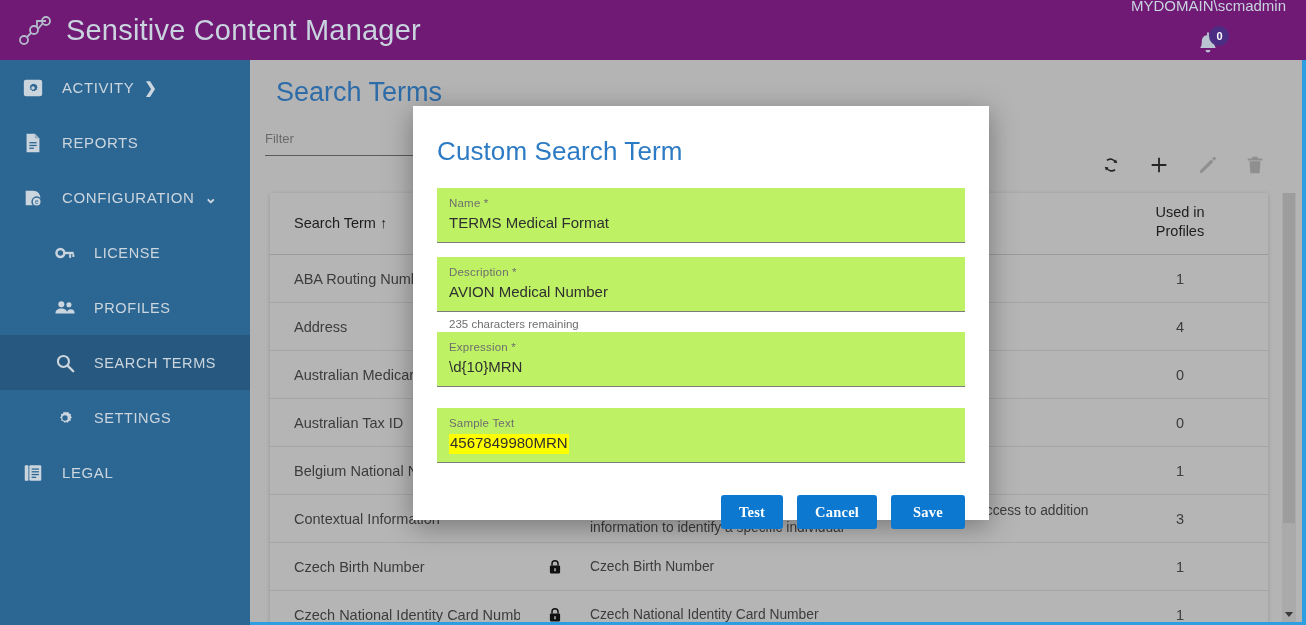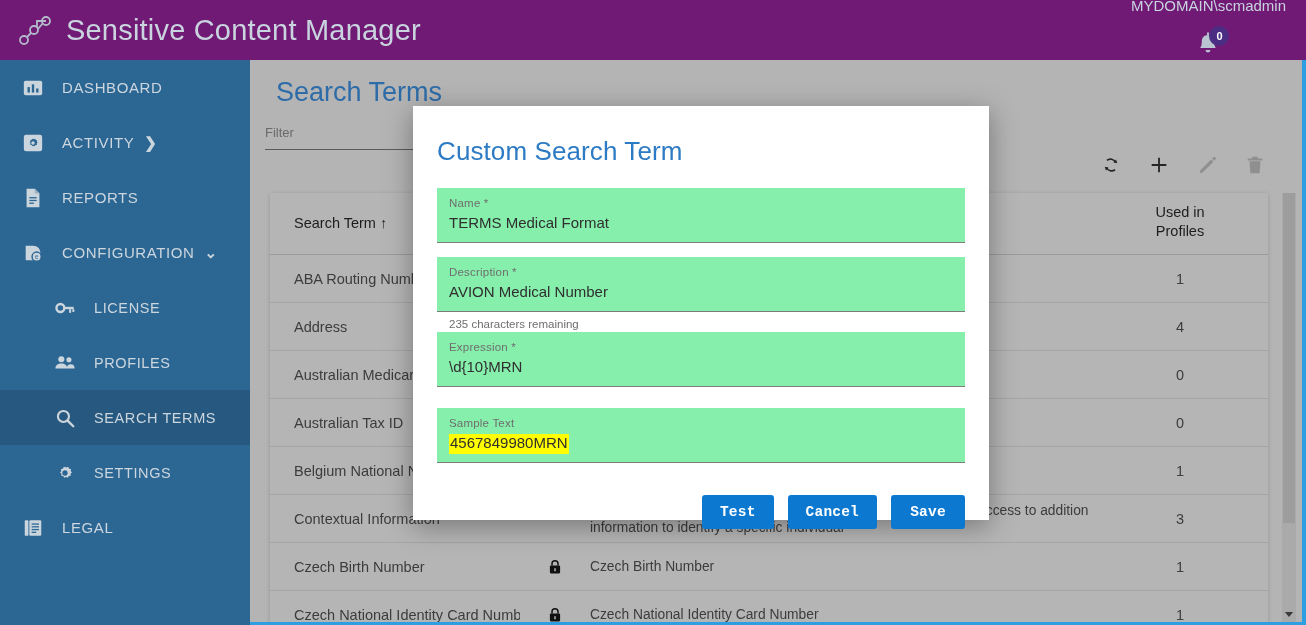--- a/index.html
+++ b/index.html
@@ -52,21 +52,21 @@
 
   
   .content {
     position:absolute; left:250px; top:60px; width:1056px; height:565px;
     background:#b4b4b4; overflow:hidden;
   }
   .page-title {
     position:absolute; left:26px; top:17px;
     font-size:27px; color:#2d6ca8; font-weight:400;
   }
-  .filter-wrap { position:absolute; left:15px; top:65px; width:212px; }
+  .filter-wrap { position:absolute; left:15px; top:71px; width:212px; }
   .filter-label { font-size:13px; color:#6a6a6a; }
   .filter-line { margin-top:9px; height:1px; background:#5b5b5b; width:212px; }
 
   .table-card {
     position:absolute; left:20px; top:133px; width:998px; bottom:0;
     background:#b5b5b5; box-shadow:0 1px 4px rgba(0,0,0,.18);
   }
   .thead {
     display:flex; align-items:flex-start; height:62px;
     border-bottom:1px solid #9a9a9a; background:#b5b5b5;
@@ -113,39 +113,39 @@
   .modal {
     position:absolute; left:413px; top:106px; width:576px; height:414px;
     background:#ffffff; box-shadow:0 6px 26px rgba(0,0,0,.35);
     z-index:40;
   }
   .modal-title {
     font-size:26px; color:#2d7bc4; font-weight:400;
     padding:30px 0 0 24px; letter-spacing:.1px;
   }
   .field {
-    position:relative; margin:0 24px; background:#86efac;
+    position:relative; margin:0 24px; background:#bef264;
     border-bottom:1px solid #7c7c7c; padding:9px 12px 8px 12px;
   }
   .field .flabel { font-size:11.5px; color:#6e6e6e; letter-spacing:.2px; }
   .field .fvalue {
     font-size:15px; color:#2f2f2f; margin-top:5px; min-height:20px; white-space:pre;
   }
   .field .fvalue.hl { background:#ffff00; display:inline-block; padding:0 1px; }
   .hint { font-size:11.5px; color:#6e6e6e; margin:6px 24px 0 36px; }
   .mt14 { margin-top:14px; }
   .mt20 { margin-top:21px; }
 
   .btnrow {
     display:flex; justify-content:flex-end; gap:14px;
     padding:32px 24px 0 0;
   }
   .btn {
     background:#0c78d0; color:#fff; border:none; border-radius:3px;
-    font-size:14.5px; font-weight:700; font-family:Liberation Mono, monospace;
+    font-size:14.5px; font-weight:700; font-family:Liberation Serif, serif;
     padding:0 18px; height:34px; min-width:62px; cursor:pointer;
     letter-spacing:.2px;
   }
   .btn.wide { min-width:74px; }
 
   
   .bottom-strip {
     position:absolute; left:250px; bottom:0; width:1056px; height:3px; background:#2d9ee0;
   }
   .right-blue {
@@ -177,31 +177,20 @@
         <svg viewBox="0 0 34 34" width="34" height="34">
           <path d="M17 7 c-3.6 0-6.2 2.8-6.2 6.4 0 5.2-1.9 6.7-1.9 6.7 h16.2 c0 0-1.9-1.5-1.9-6.7 C23.2 9.8 20.6 7 17 7 z M14.6 22 c0 1.3 1.1 2.4 2.4 2.4 s2.4-1.1 2.4-2.4 z" fill="#b9c6d2"></path>
           <rect x="16" y="4.2" width="2" height="3" rx="1" fill="#b9c6d2"></rect>
         </svg>
         <span class="bell-badge">0</span>
       </span>
     </div>
   </div>
 
   <div class="sidebar" id="sidebar">
-      <div class="nav-item">
-        <span class="ico">
-          <svg viewBox="0 0 24 24" width="22" height="22">
-            <rect x="2" y="4" width="20" height="16" rx="2" fill="#cbd5dd"></rect>
-            <rect x="6" y="11" width="2.6" height="6" fill="#2c6693"></rect>
-            <rect x="10.7" y="8" width="2.6" height="9" fill="#2c6693"></rect>
-            <rect x="15.4" y="12.5" width="2.6" height="4.5" fill="#2c6693"></rect>
-          </svg>
-        </span>
-        <span class="lbl">DASHBOARD</span>
-      </div>
       <div class="nav-item">
         <span class="ico">
           <svg viewBox="0 0 24 24" width="22" height="22">
             <rect x="2" y="3" width="20" height="18" rx="2.5" fill="#cbd5dd"></rect>
             <path d="M12 7.3 l1.1.6 1.3-.5.7 1.4 1.4.3-.3 1.5.9 1.1-1.1.9.2 1.5-1.4.2-.8 1.3-1.3-.6-1.3.6-.8-1.3-1.4-.2.2-1.5-1.1-.9.9-1.1-.3-1.5 1.4-.3.7-1.4 1.3.5z" fill="#2c6693"></path>
             <circle cx="12" cy="12" r="1.9" fill="#cbd5dd"></circle>
           </svg>
         </span>
         <span class="lbl">ACTIVITY</span>
         <span class="chev">❯</span>

